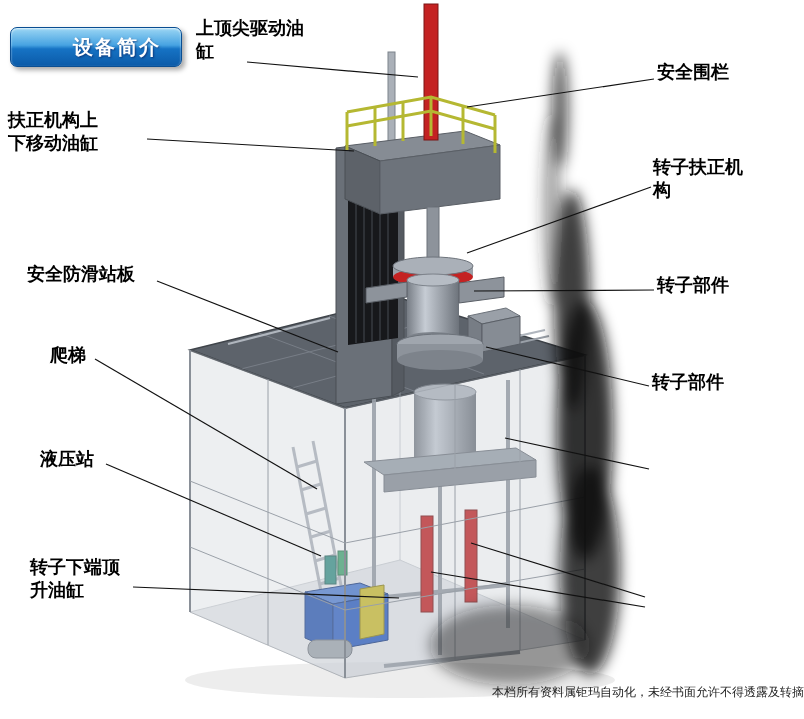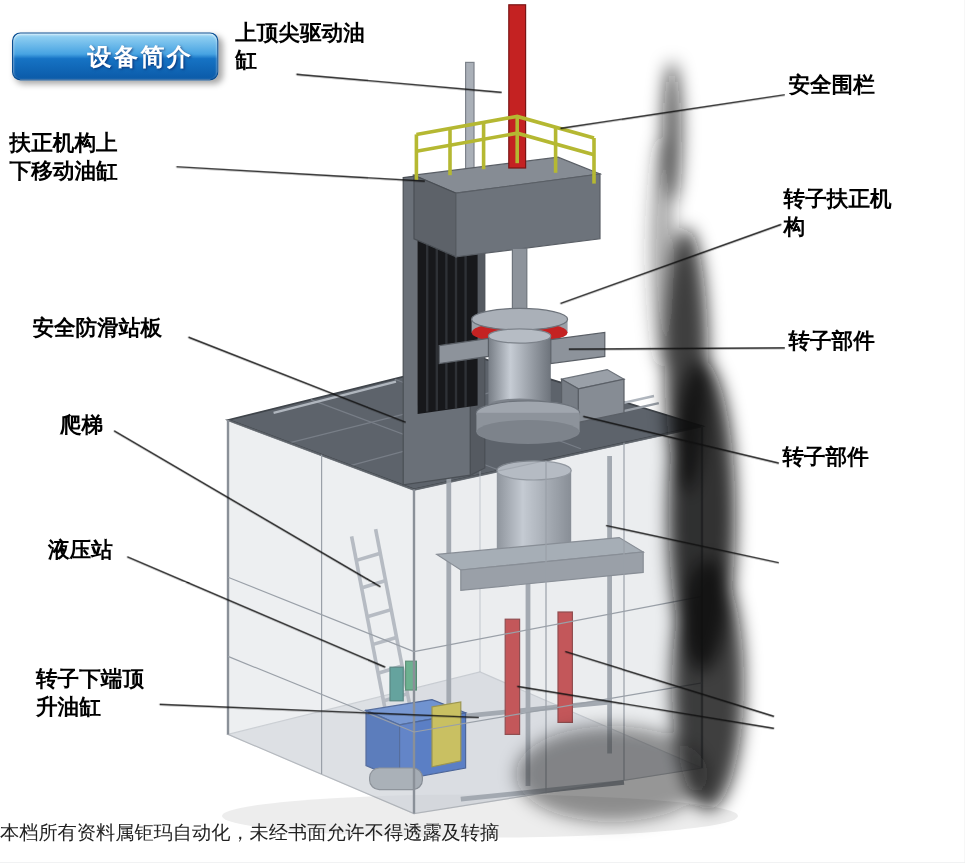--- a/index.html
+++ b/index.html
@@ -18,22 +18,22 @@
     border:1px solid #0a4e92;border-radius:7px;
     box-shadow:3px 3px 5px rgba(0,0,0,0.35), inset 0 1px 2px rgba(255,255,255,0.75);
     text-shadow:1px 1px 2px rgba(0,0,60,0.5);
     padding-left:42px;
   }
   .lbl{
     position:absolute;font-weight:bold;font-size:18px;line-height:1.3;
     color:#000000;white-space:pre-line;font-family:Liberation Mono, monospace;
   }
   .footer{
-    position:absolute;left:0;right:0;top:684px;text-align:left;
-    font-family:"Liberation Serif",serif;font-size:16px;color:#222;
+    position:absolute;left:0;right:0;top:684px;text-align:right;
+    font-family:"Liberation Serif",serif;font-size:12px;color:#222;
   }
   
   #lb-1{left:196px;top:18px}
   #lb-2{left:657px;top:62px}
   #lb-3{left:8px;top:110px}
   #lb-4{left:653px;top:157px}
   #lb-5{left:27px;top:264px}
   #lb-6{left:657px;top:275px}
   #lb-7{left:50px;top:345px}
   #lb-8{left:652px;top:372px}

